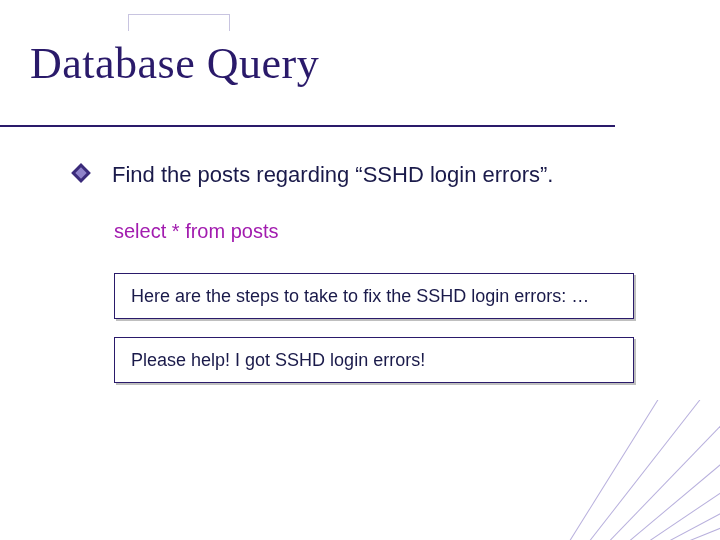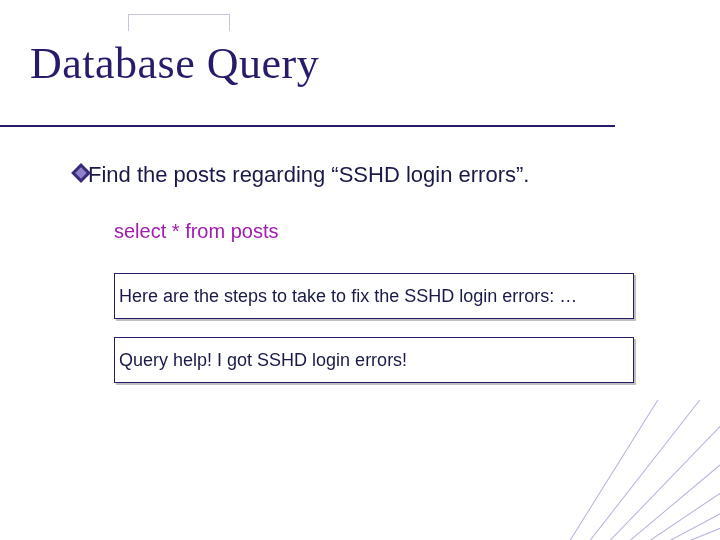--- a/index.html
+++ b/index.html
@@ -48,21 +48,21 @@
   }
   .body {
     position: absolute;
     left: 74px;
     top: 160px;
     right: 40px;
   }
   .bullet-row {
     display: flex;
     align-items: flex-start;
-    gap: 0;
+    gap: 24px;
     margin-bottom: 28px;
   }
   .bullet-icon {
     width: 14px;
     height: 14px;
     flex: 0 0 14px;
     margin-top: 6px;
     background: #3a2a7a;
     transform: rotate(45deg);
     position: relative;
@@ -89,21 +89,21 @@
     margin-left: 64px;
   }
   .query-like {
     font-style: italic;
   }
   .result-box {
     margin-left: 40px;
     width: 520px;
     border: 1px solid #2a1a6a;
     box-shadow: 2px 2px 0 rgba(0,0,0,0.25);
-    padding: 10px 4px;
+    padding: 10px 16px;
     font-size: 18px;
     line-height: 1.35;
     color: #1a1a4a;
     margin-bottom: 18px;
     background: #ffffff;
     box-sizing: border-box;
   }
   .corner-accent {
     position: absolute;
     right: 0;
@@ -136,21 +136,21 @@
     <div class="bullet-row">
       <div class="bullet-icon"></div>
       <div class="bullet-text">Find the posts regarding “SSHD login errors”.</div>
     </div>
 
     <div class="query-block">
       <div>select * from posts</div>
     </div>
 
     <div class="result-box">Here are the steps to take to fix the SSHD login errors: …</div>
-    <div class="result-box">Query help! I got SSHD login errors!</div>
+    <div class="result-box">Please help! I got SSHD login errors!</div>
 
   </div>
 
   <div class="corner-accent">
     <div class="line" style="left:20px; top:140px; transform:rotate(-58deg);"></div>
     <div class="line" style="left:40px; top:140px; transform:rotate(-52deg);"></div>
     <div class="line" style="left:60px; top:140px; transform:rotate(-46deg);"></div>
     <div class="line" style="left:80px; top:140px; transform:rotate(-40deg);"></div>
     <div class="line" style="left:100px; top:140px; transform:rotate(-34deg);"></div>
     <div class="line" style="left:120px; top:140px; transform:rotate(-28deg);"></div>

